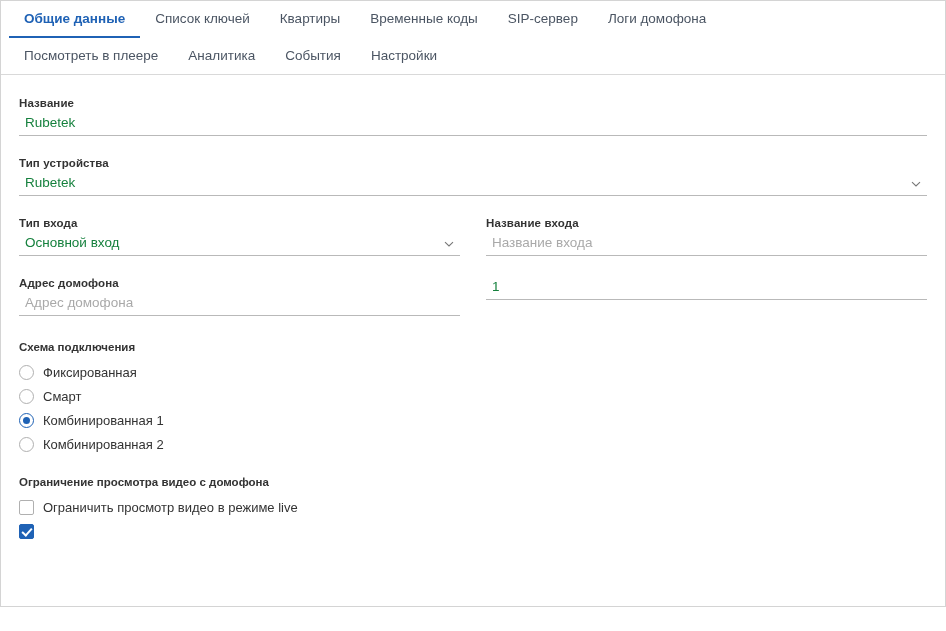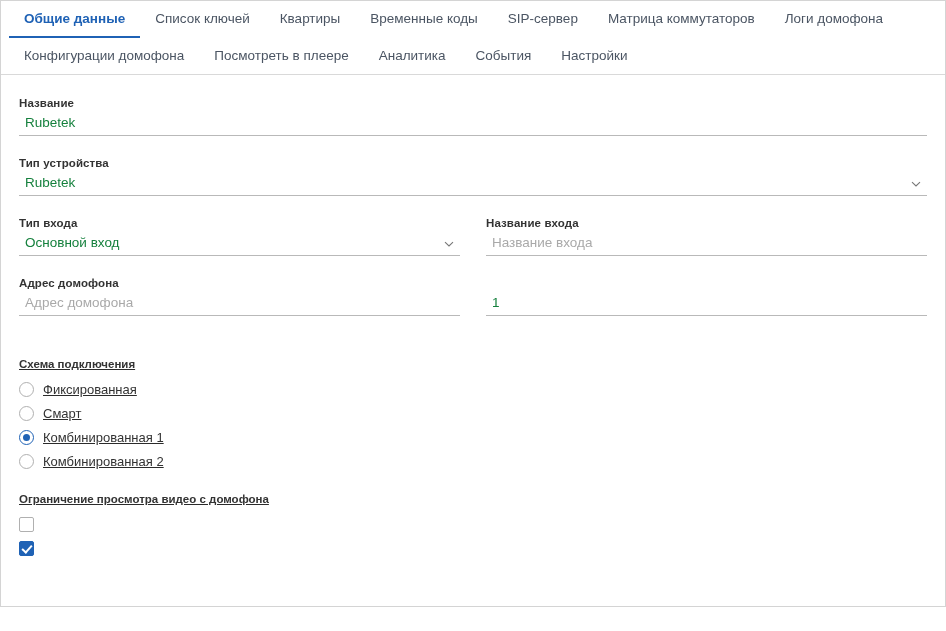--- a/index.html
+++ b/index.html
@@ -86,21 +86,20 @@
     right: 6px;
     bottom: 7px;
     width: 10px;
     height: 10px;
     pointer-events: none;
   }
   .chev svg { display: block; }
   .cols {
     display: flex;
     gap: 26px;
-    align-items: flex-end;
   }
   .col {
     flex: 1 1 0;
     min-width: 0;
   }
   
   .group-title {
     font-size: 11.5px;
     font-weight: bold;
     color: #333333;
@@ -163,21 +162,21 @@
     content: "";
     position: absolute;
     left: 4px;
     top: 1px;
     width: 4px;
     height: 8px;
     border: solid #ffffff;
     border-width: 0 2px 2px 0;
     transform: rotate(42deg);
   }
-  .section-gap { margin-top: 21px; text-decoration: underline; }
+  .section-gap { margin-top: 4px; }
 </style>
 </head>
 <body>
 
 <div class="app">
 
   <div class="tabbar row1">
     <div class="tab active">
         <span>Общие данные</span>
       </div>
@@ -187,31 +186,25 @@
     <div class="tab">
         <span>Квартиры</span>
       </div>
     <div class="tab">
         <span>Временные коды</span>
       </div>
     <div class="tab">
         <span>SIP-сервер</span>
       </div>
     <div class="tab">
-        <span>Матрица коммутаторов</span>
-      </div>
-    <div class="tab">
         <span>Логи домофона</span>
       </div>
   </div>
 
   <div class="tabbar row2">
-    <div class="tab">
-        <span>Конфигурации домофона</span>
-      </div>
     <div class="tab">
         <span>Посмотреть в плеере</span>
       </div>
     <div class="tab">
         <span>Аналитика</span>
       </div>
     <div class="tab">
         <span>События</span>
       </div>
     <div class="tab">
@@ -289,20 +282,21 @@
         <span class="radio"></span>
         <span class="opt-label">Комбинированная 2</span>
       </div>
     </div>
 
     <div class="field section-gap">
       <div class="group-title">Ограничение просмотра видео с домофона</div>
 
       <div class="opt">
         <span class="check"></span>
+        <span class="opt-label">Ограничить просмотр видео в режиме live</span>
       </div>
       <div class="opt">
         <span class="check checked"></span>
       </div>
     </div>
 
   </div>
 </div>
 
 </body></html>

